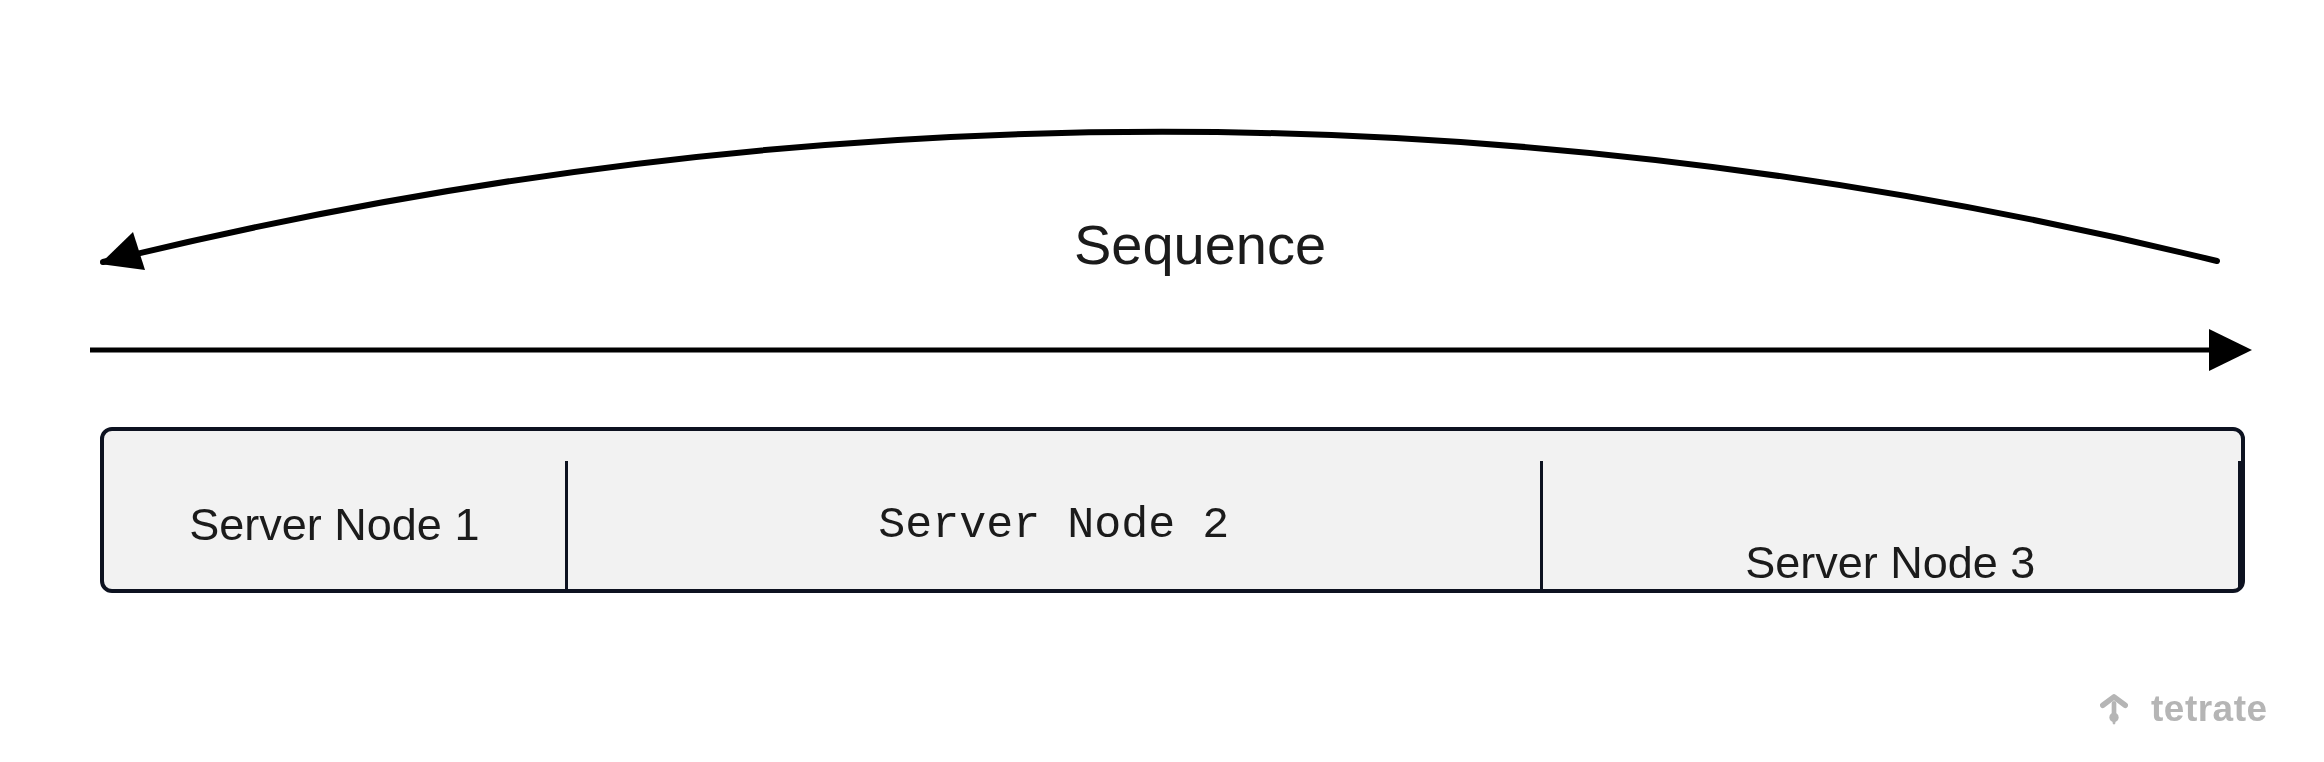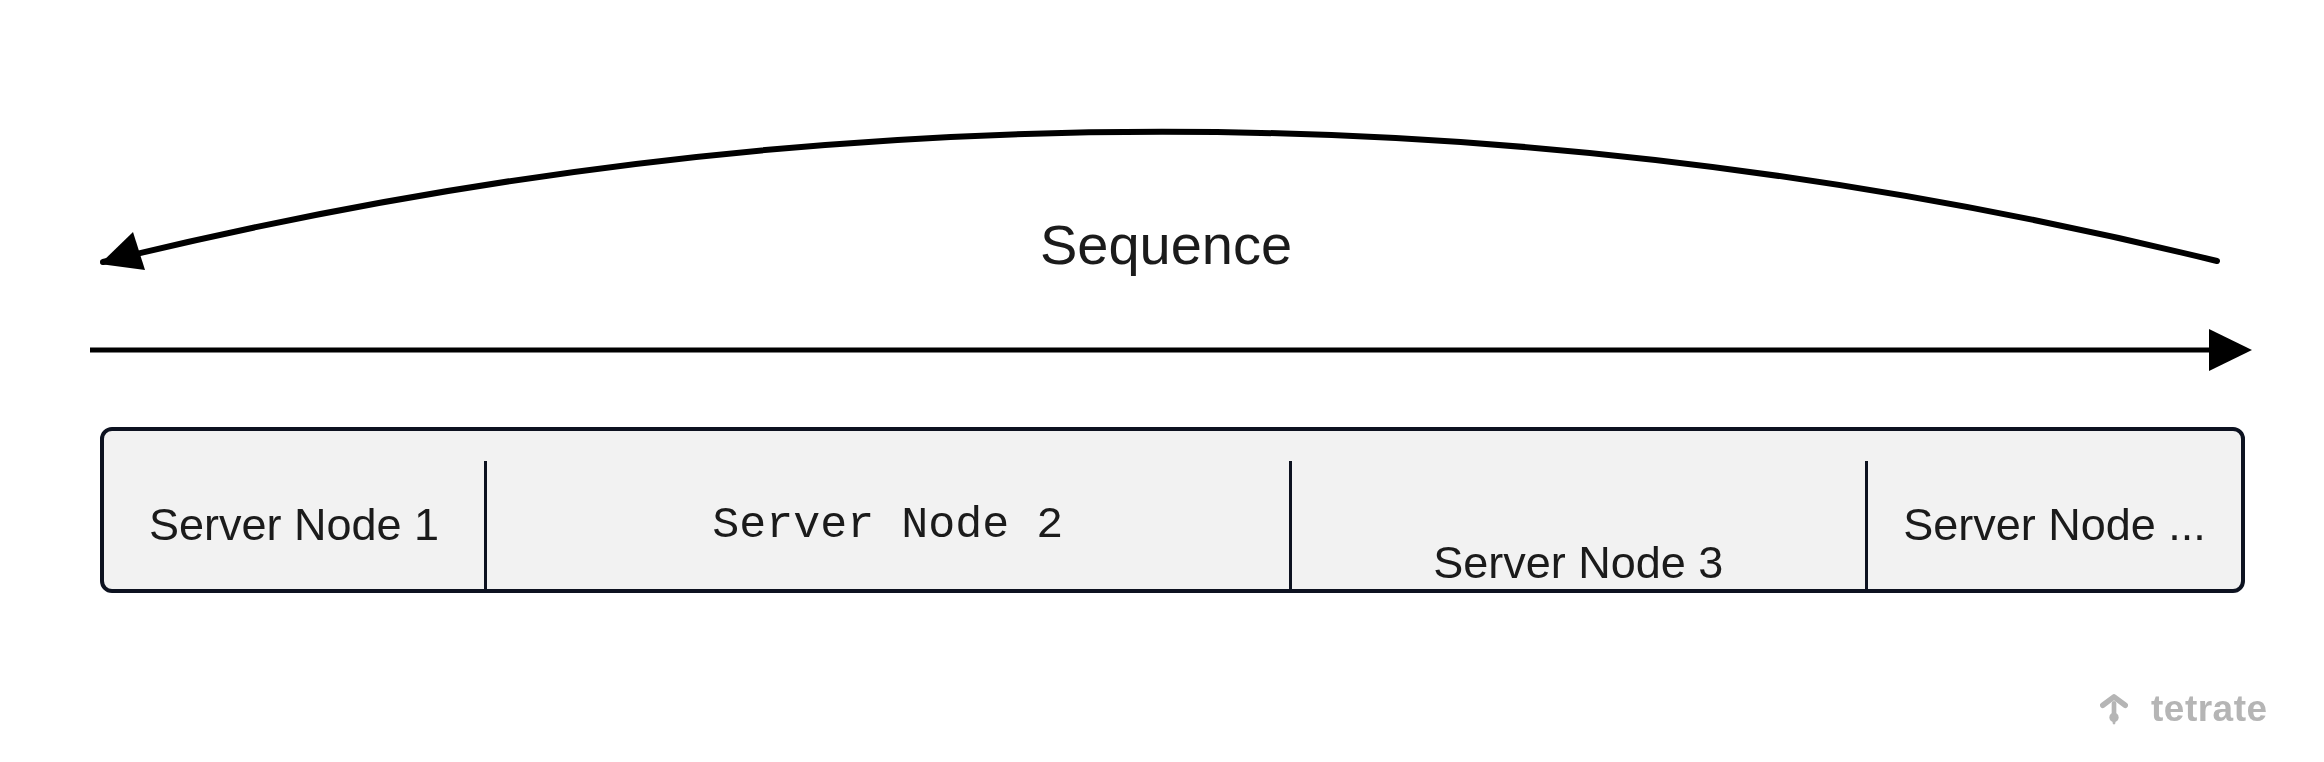--- a/index.html
+++ b/index.html
@@ -31,21 +31,21 @@
   .line-stroke {
     stroke: var(--arrow, #000);
     stroke-width: 5;
   }
   .head-fill {
     fill: var(--arrow, #000);
     stroke: none;
   }
   .seq-label {
     position: absolute;
-    left: 1166px;
+    left: 1200px;
     top: 212px;
     transform: translateX(-50%);
     font-size: 56px;
     font-weight: 500;
     color: var(--text, #1b1b1b);
     white-space: nowrap;
   }
   .node-row {
     position: absolute;
     left: 100px;
@@ -125,23 +125,20 @@
   <div class="node-row">
     <div class="node node-1 divided">
       <span>Server Node 1</span>
     </div>
     <div class="node node-2 divided">
       <span>Server Node 2</span>
     </div>
     <div class="node node-3 divided">
       <span>Server Node 3</span>
     </div>
-    <div class="node node-4">
-      <span>Server Node ...</span>
-    </div>
   </div>
 
   <div class="logo">
     <svg class="logo-icon" viewBox="0 0 30 34" xmlns="http://www.w3.org/2000/svg">
       <polyline class="ic-stroke" points="3,13 15,4 27,13" stroke-width="6"></polyline>
       <line class="ic-stroke" x1="15" y1="11" x2="15" y2="22" stroke-width="5"></line>
       <circle class="ic-fill" cx="15" cy="26" r="5"></circle>
       <line class="ic-stroke" x1="15" y1="26" x2="15" y2="32" stroke-width="3"></line>
     </svg>
     <span class="logo-text">tetrate</span>

